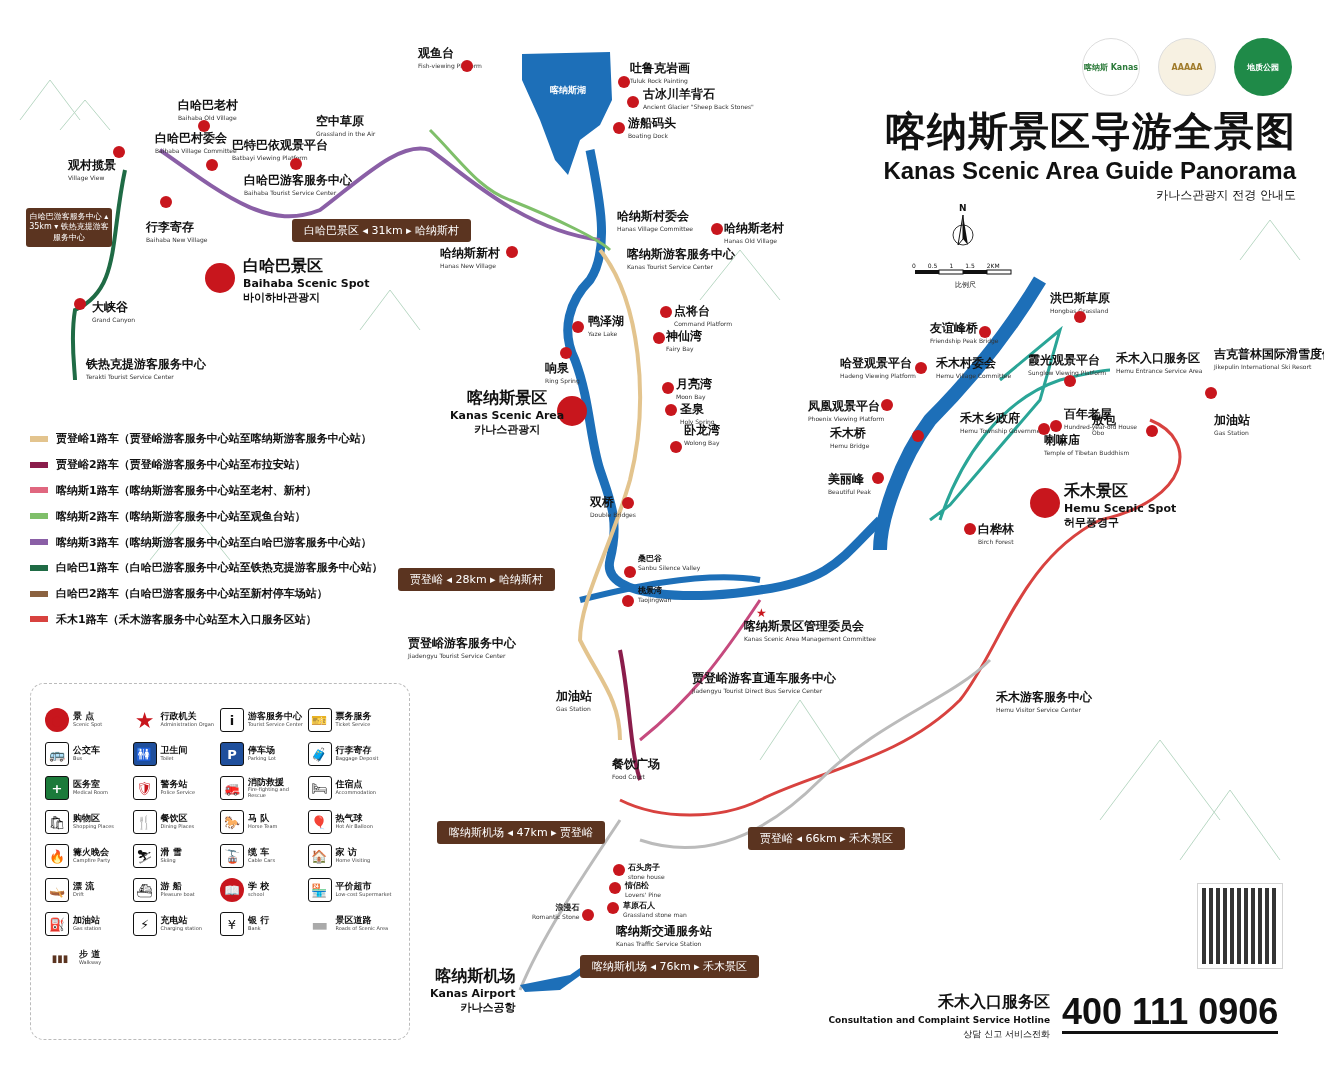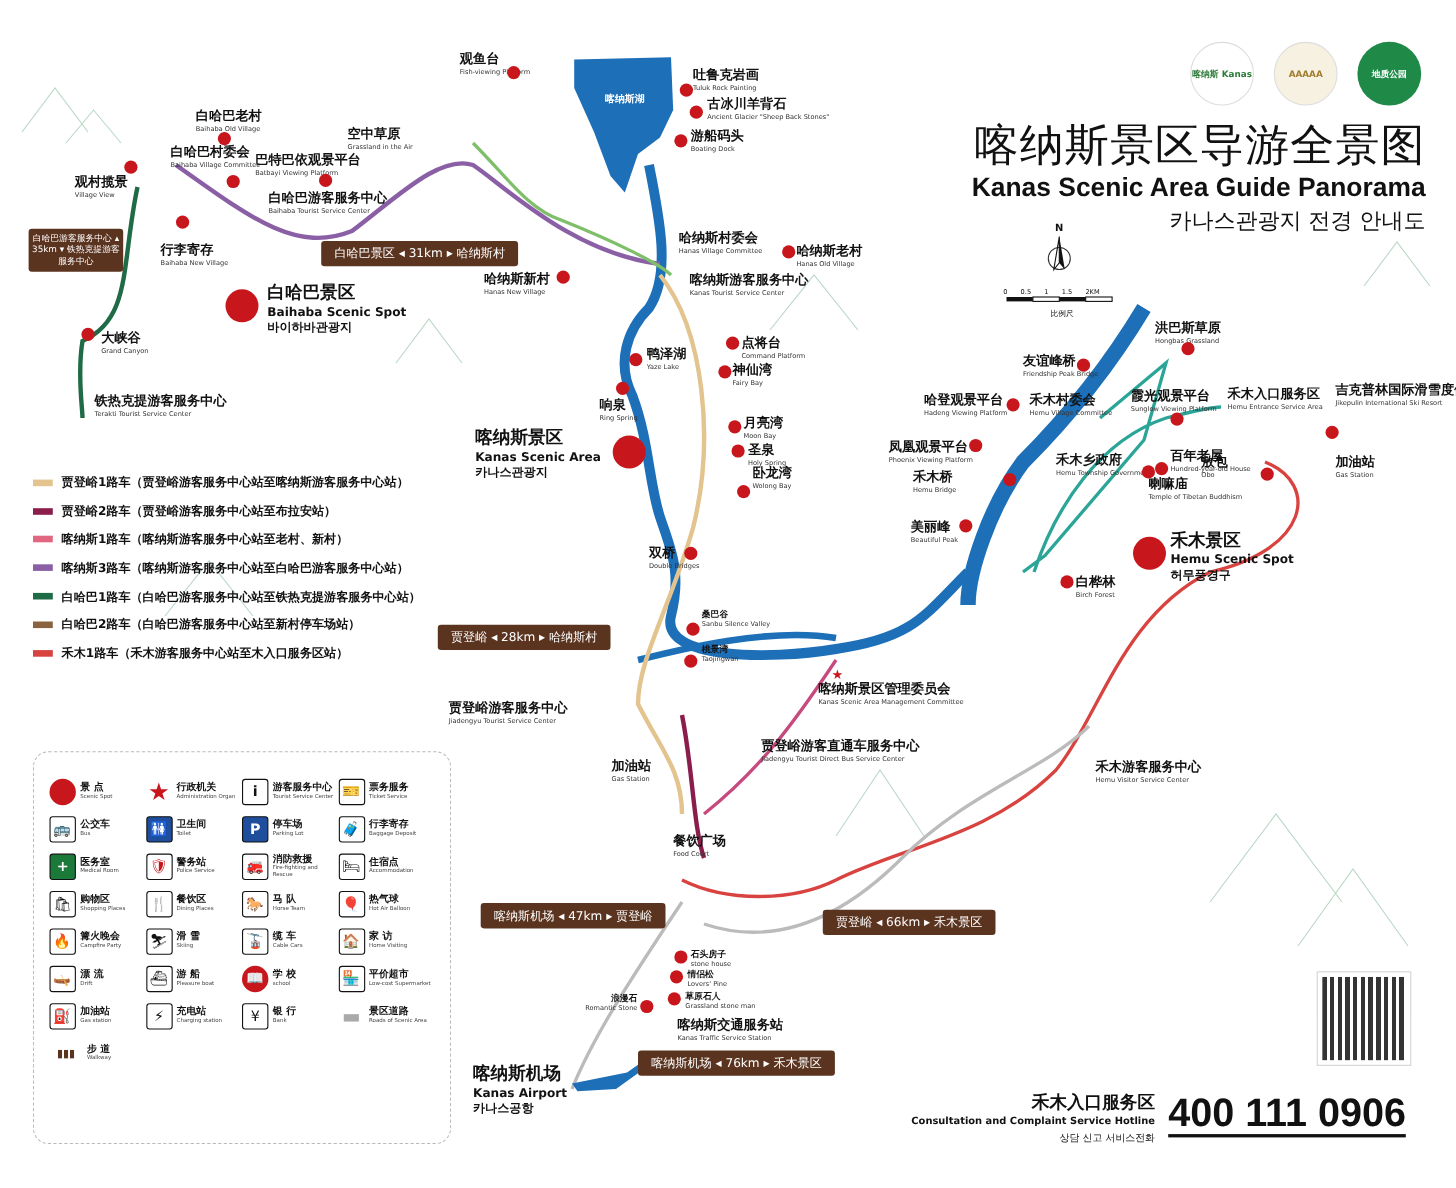--- a/index.html
+++ b/index.html
@@ -1,21 +1,21 @@
 <!DOCTYPE html>
 <html><head>
 <meta charset="utf-8">
 <style>
 *{box-sizing:border-box;margin:0;padding:0}
 body{width:1324px;height:1080px;background:#fff;font-family:"DejaVu Sans",sans-serif;position:relative;overflow:hidden;color:#111}
 .abs{position:absolute}
 svg.map{position:absolute;left:0;top:0}
-.title-cn{font-size:40px;font-weight:normal;letter-spacing:1px;right:28px;top:104px;text-align:right}
+.title-cn{font-size:40px;font-weight:bold;letter-spacing:1px;right:28px;top:104px;text-align:right}
 .title-en{font-size:24px;font-weight:bold;right:28px;top:157px;font-family:"Liberation Sans",sans-serif}
-.title-ko{font-size:20px;right:28px;top:187px}
+.title-ko{font-size:12px;right:28px;top:187px}
 .logo{width:58px;height:58px;border-radius:50%;top:38px;display:flex;align-items:center;justify-content:center;font-size:8px;font-weight:bold}
 .dot{width:12px;height:12px;border-radius:50%;background:#c8161d;position:absolute}
 .bigdot{width:30px;height:30px;border-radius:50%;background:#c8161d;position:absolute}
 .lbl{position:absolute;font-weight:bold;font-size:12px;white-space:nowrap}
 .lbl small{display:block;font-size:6px;font-weight:normal;color:#333}
 .sm{font-size:8px}
 .area-cn{font-size:16px;font-weight:bold}
 .area-en{font-size:11px}
 .dist{position:absolute;background:#5b3420;color:#fff;font-size:11px;padding:4px 12px;border-radius:3px;white-space:nowrap}
 .route-list{left:30px;top:426px}
@@ -102,21 +102,21 @@
 </div>
 <div class="abs" style="left:955px;top:280px;font-size:7px">比例尺</div>
 
 <div class="bigdot" style="left:205px;top:263px"></div>
 <div class="lbl" style="left:243px;top:256px">
     <div class="area-cn">白哈巴景区</div>
     <div class="area-en">Baihaba Scenic Spot</div>
     <div class="area-en">바이하바관광지</div>
   </div>
 <div class="bigdot" style="left:557px;top:396px"></div>
-<div class="lbl" style="left:432px;top:388px;text-align:left">
+<div class="lbl" style="left:450px;top:388px;text-align:center">
     <div class="area-cn">喀纳斯景区</div>
     <div class="area-en">Kanas Scenic Area</div>
     <div class="area-en">카나스관광지</div>
   </div>
 <div class="bigdot" style="left:1030px;top:488px"></div>
 <div class="lbl" style="left:1064px;top:481px">
     <div class="area-cn">禾木景区</div>
     <div class="area-en">Hemu Scenic Spot</div>
     <div class="area-en">허무풍경구</div>
   </div>
@@ -183,21 +183,21 @@
 
 <div class="dot" style="left:613px;top:864px"></div>
 <div class="lbl sm" style="left:628px;top:862px"><span>石头房子</span><small>stone house</small></div>
 <div class="dot" style="left:609px;top:882px"></div>
 <div class="lbl sm" style="left:625px;top:880px"><span>情侣松</span><small>Lovers' Pine</small></div>
 <div class="dot" style="left:607px;top:902px"></div>
 <div class="lbl sm" style="left:623px;top:900px"><span>草原石人</span><small>Grassland stone man</small></div>
 <div class="dot" style="left:582px;top:909px"></div>
 <div class="lbl sm" style="left:532px;top:902px;text-align:right"><span>浪漫石</span><small>Romantic Stone</small></div>
 <div class="lbl" style="left:616px;top:923px"><span>喀纳斯交通服务站</span><small>Kanas Traffic Service Station</small></div>
-<div class="lbl" style="left:430px;top:966px;">
+<div class="lbl" style="left:430px;top:966px;text-align:right">
     <div class="area-cn">喀纳斯机场</div>
     <div class="area-en">Kanas Airport</div>
     <div class="area-en">카나스공항</div>
   </div>
 
 <div class="lbl" style="left:1050px;top:290px"><span>洪巴斯草原</span><small>Hongbas Grassland</small></div>
 <div class="dot" style="left:1074px;top:311px"></div>
 <div class="lbl" style="left:930px;top:320px"><span>友谊峰桥</span><small>Friendship Peak Bridge</small></div>
 <div class="dot" style="left:979px;top:326px"></div>
 <div class="lbl" style="left:840px;top:355px"><span>哈登观景平台</span><small>Hadeng Viewing Platform</small></div>
@@ -240,20 +240,24 @@
     </div>
   <div class="route-row">
       <span class="swatch" style="background:#8a1d4b"></span>
       <span>贾登峪2路车（贾登峪游客服务中心站至布拉安站）</span>
     </div>
   <div class="route-row">
       <span class="swatch" style="background:#e0677f"></span>
       <span>喀纳斯1路车（喀纳斯游客服务中心站至老村、新村）</span>
     </div>
   <div class="route-row">
+      <span class="swatch" style="background:#7fbf6a"></span>
+      <span>喀纳斯2路车（喀纳斯游客服务中心站至观鱼台站）</span>
+    </div>
+  <div class="route-row">
       <span class="swatch" style="background:#8a5fa6"></span>
       <span>喀纳斯3路车（喀纳斯游客服务中心站至白哈巴游客服务中心站）</span>
     </div>
   <div class="route-row">
       <span class="swatch" style="background:#1f6b45"></span>
       <span>白哈巴1路车（白哈巴游客服务中心站至铁热克提游客服务中心站）</span>
     </div>
   <div class="route-row">
       <span class="swatch" style="background:#8b6240"></span>
       <span>白哈巴2路车（白哈巴游客服务中心站至新村停车场站）</span>

